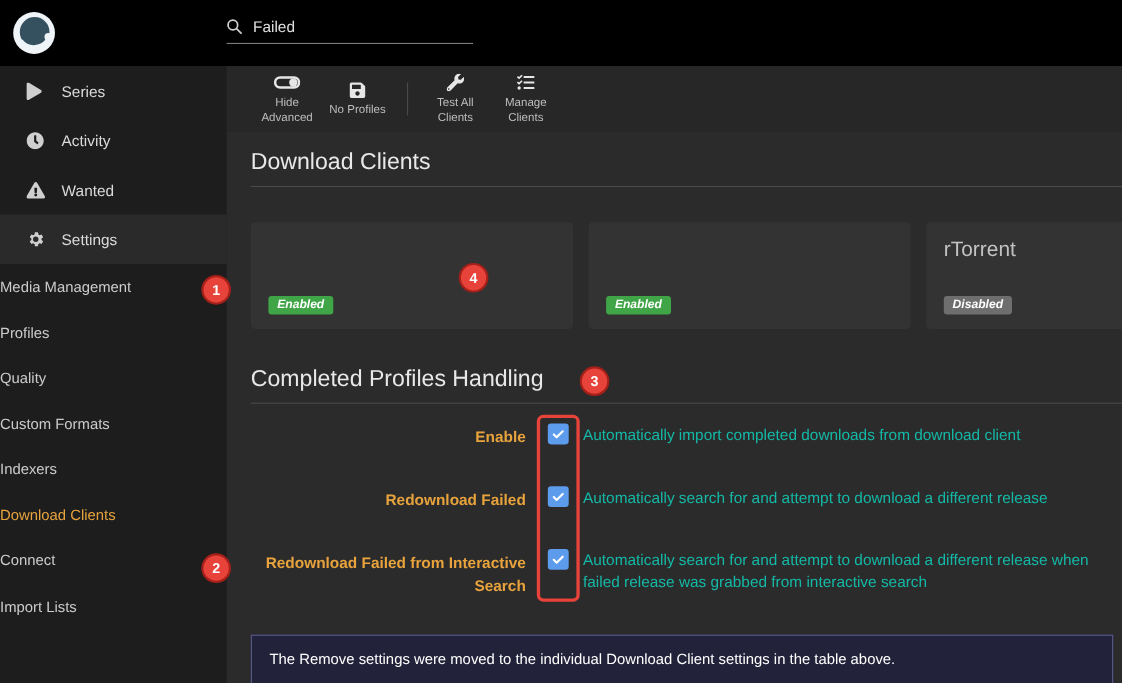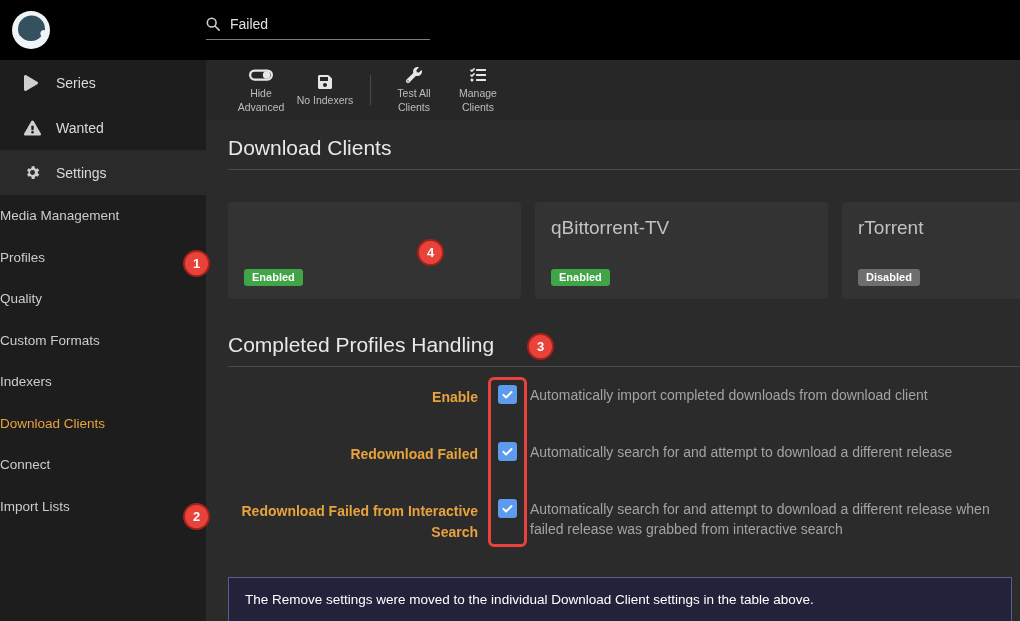--- a/index.html
+++ b/index.html
@@ -37,32 +37,32 @@
   .sec-title { font-size:21px; font-weight:300; color:#e8e8e8; padding-bottom:9px;
                border-bottom:1px solid #4a4a4a; }
   .sec-dc { margin-top:16px; }
   .sec-cdh { margin-top:34px; }
 
   .cards { display:flex; gap:14px; margin-top:32px; }
   .card { flex:0 0 293px; height:97px; background:#333333; border-radius:4px; padding:15px 16px;
           position:relative; cursor:pointer; }
   .card-title { font-size:19px; font-weight:300; color:#c2c2c2; }
   .badge { position:absolute; left:16px; bottom:13px; font-size:11px; font-weight:bold; color:#fff;
-           padding:2px 8px 3px; border-radius:3px; }
+           padding:2px 8px 3px; border-radius:3px;font-style:italic; }
   .badge-enabled { background:var(--enabled-green,#3fa546); }
   .badge-disabled { background:var(--disabled-gray,#6e6e6e); }
 
   .form { margin-top:18px; }
   .form-row { display:flex; align-items:flex-start; margin-bottom:34px; }
   .row-label { width:250px; text-align:right; color:var(--accent-orange,#e8a33d); font-weight:bold;
                font-size:14px; padding-top:2px; line-height:1.5; }
   .checkbox { margin-left:20px; width:19px; height:19px; border-radius:3px;
               background:var(--checkbox-blue,#5d9cec); display:flex; align-items:center; justify-content:center;
               cursor:pointer; flex:0 0 auto; }
-  .row-help { margin-left:13px; color:#a3a3a3; font-size:14px; line-height:1.45; max-width:478px; }
+  .row-help { margin-left:13px; color:#14b8a6; font-size:14px; line-height:1.45; max-width:478px; }
 
   .info { margin:28px 8px 0 0; background:var(--info-bg,#22223a); border:1px solid var(--info-border,#5b5b8f);
           border-radius:0; padding:14px 16px; color:#ffffff; font-size:13.5px; }
 
   
   .marker { position:absolute; width:27px; height:27px; border-radius:50%;
             background:var(--annotation-red,#e8433a); border:2px solid #a6201a;
             color:#fff; font-size:13px; font-weight:bold; display:flex; align-items:center; justify-content:center;
             z-index:20; }
   .marker-1 { left:183px; top:250px; }
@@ -99,20 +99,28 @@
     <div class="side-item">
       <span class="ic">
         <svg viewBox="0 0 448 512" width="14" height="16" fill="currentColor">
             <path d="M424.4 214.7L72.4 6.6C43.8-10.3 0 6.1 0 47.9V464c0 37.5 39.7 60.1 72.4 41.3l352-208c32.4-19.4 32.5-66.5 0-82.6z"></path>
           </svg>
       </span>
       <span>Series</span>
     </div>
     <div class="side-item">
       <span class="ic">
+        <svg viewBox="0 0 512 512" width="16" height="16" fill="currentColor">
+            <path d="M256,8C119,8,8,119,8,256S119,504,256,504,504,393,504,256,393,8,256,8Zm92.49,313h0l-20,25a16,16,0,0,1-22.49,2.5h0l-67-49.72a40,40,0,0,1-15-31.23V112a16,16,0,0,1,16-16h32a16,16,0,0,1,16,16V256l58,42.5A16,16,0,0,1,348.49,321Z"></path>
+          </svg>
+      </span>
+      <span>Activity</span>
+    </div>
+    <div class="side-item">
+      <span class="ic">
         <svg viewBox="0 0 576 512" width="17" height="16" fill="currentColor">
             <path d="M569.517 440.013C587.975 472.007 564.806 512 527.94 512H48.054c-36.937 0-59.999-40.055-41.577-71.987L246.423 23.985c18.467-32.009 64.72-31.951 83.154 0l239.94 416.028zM288 354c-25.405 0-46 20.595-46 46s20.595 46 46 46 46-20.595 46-46-20.595-46-46-46zm-43.673-165.346l7.418 136c.347 6.364 5.609 11.346 11.982 11.346h48.546c6.373 0 11.635-4.982 11.982-11.346l7.418-136c.375-6.874-5.098-12.654-11.982-12.654h-63.383c-6.884 0-12.356 5.78-11.981 12.654z"></path>
           </svg>
       </span>
       <span>Wanted</span>
     </div>
     <div class="side-item active">
       <span class="ic">
         <svg viewBox="0 0 24 24" width="17" height="17" fill="currentColor">
             <path fill-rule="evenodd" d="M12 15.5A3.5 3.5 0 1 1 12 8.5a3.5 3.5 0 0 1 0 7zm7.4-2.5a5.9 5.9 0 0 0 0-2l2.1-1.6-2-3.5-2.5 1a6 6 0 0 0-1.7-1L14.9 3h-4l-.4 2.9a6 6 0 0 0-1.7 1l-2.5-1-2 3.5L6.4 11a5.9 5.9 0 0 0 0 2l-2.1 1.6 2 3.5 2.5-1a6 6 0 0 0 1.7 1l.4 2.9h4l.4-2.9a6 6 0 0 0 1.7-1l2.5 1 2-3.5-2.1-1.6z"></path>
@@ -158,21 +166,21 @@
             </svg>
         </span>
         <span class="tb-label">Hide Advanced</span>
       </div>
       <div class="tb-btn">
         <span class="ic">
           <svg viewBox="0 0 448 512" width="16" height="16" fill="currentColor">
               <path d="M433.941 129.941l-83.882-83.882A48 48 0 0 0 316.118 32H48C21.49 32 0 53.49 0 80v352c0 26.51 21.49 48 48 48h352c26.51 0 48-21.49 48-48V163.882a48 48 0 0 0-14.059-33.941zM224 416c-35.346 0-64-28.654-64-64 0-35.346 28.654-64 64-64s64 28.654 64 64c0 35.346-28.654 64-64 64zm96-304.52V212c0 6.627-5.373 12-12 12H76c-6.627 0-12-5.373-12-12V108c0-6.627 5.373-12 12-12h228.52c3.183 0 6.235 1.264 8.485 3.515l3.48 3.48A11.996 11.996 0 0 1 320 111.48z"></path>
             </svg>
         </span>
-        <span class="tb-label">No Indexers</span>
+        <span class="tb-label">No Profiles</span>
       </div>
       <div class="tb-divider"></div>
       <div class="tb-btn">
         <span class="ic">
           <svg viewBox="0 0 512 512" width="16" height="16" fill="currentColor">
               <path d="M507.73 109.1c-2.24-9.03-13.54-12.09-20.12-5.51l-74.36 74.36-67.88-11.31-11.31-67.88 74.36-74.36c6.62-6.62 3.43-17.9-5.66-20.16-47.38-11.74-99.55.91-136.58 37.93-39.64 39.64-50.55 97.1-34.05 147.2L18.74 402.76c-24.99 24.99-24.99 65.51 0 90.5 24.99 24.99 65.51 24.99 90.5 0l213.21-213.21c50.12 16.71 107.47 5.68 147.37-34.22 37.07-37.07 49.7-89.32 37.91-136.73zM64 472c-13.25 0-24-10.75-24-24 0-13.26 10.75-24 24-24s24 10.74 24 24c0 13.25-10.75 24-24 24z"></path>
             </svg>
         </span>
         <span class="tb-label">Test All Clients</span>
       </div>
@@ -188,21 +196,20 @@
 
     <div class="content">
 
       <div class="sec-title sec-dc">Download Clients</div>
 
       <div class="cards">
         <div class="card">
           <span class="badge badge-enabled">Enabled</span>
         </div>
         <div class="card">
-          <div class="card-title">qBittorrent-TV</div>
           <span class="badge badge-enabled">Enabled</span>
         </div>
         <div class="card">
           <div class="card-title">rTorrent</div>
           <span class="badge badge-disabled">Disabled</span>
         </div>
       </div>
 
       <div class="sec-title sec-cdh">Completed Profiles Handling</div>
 

